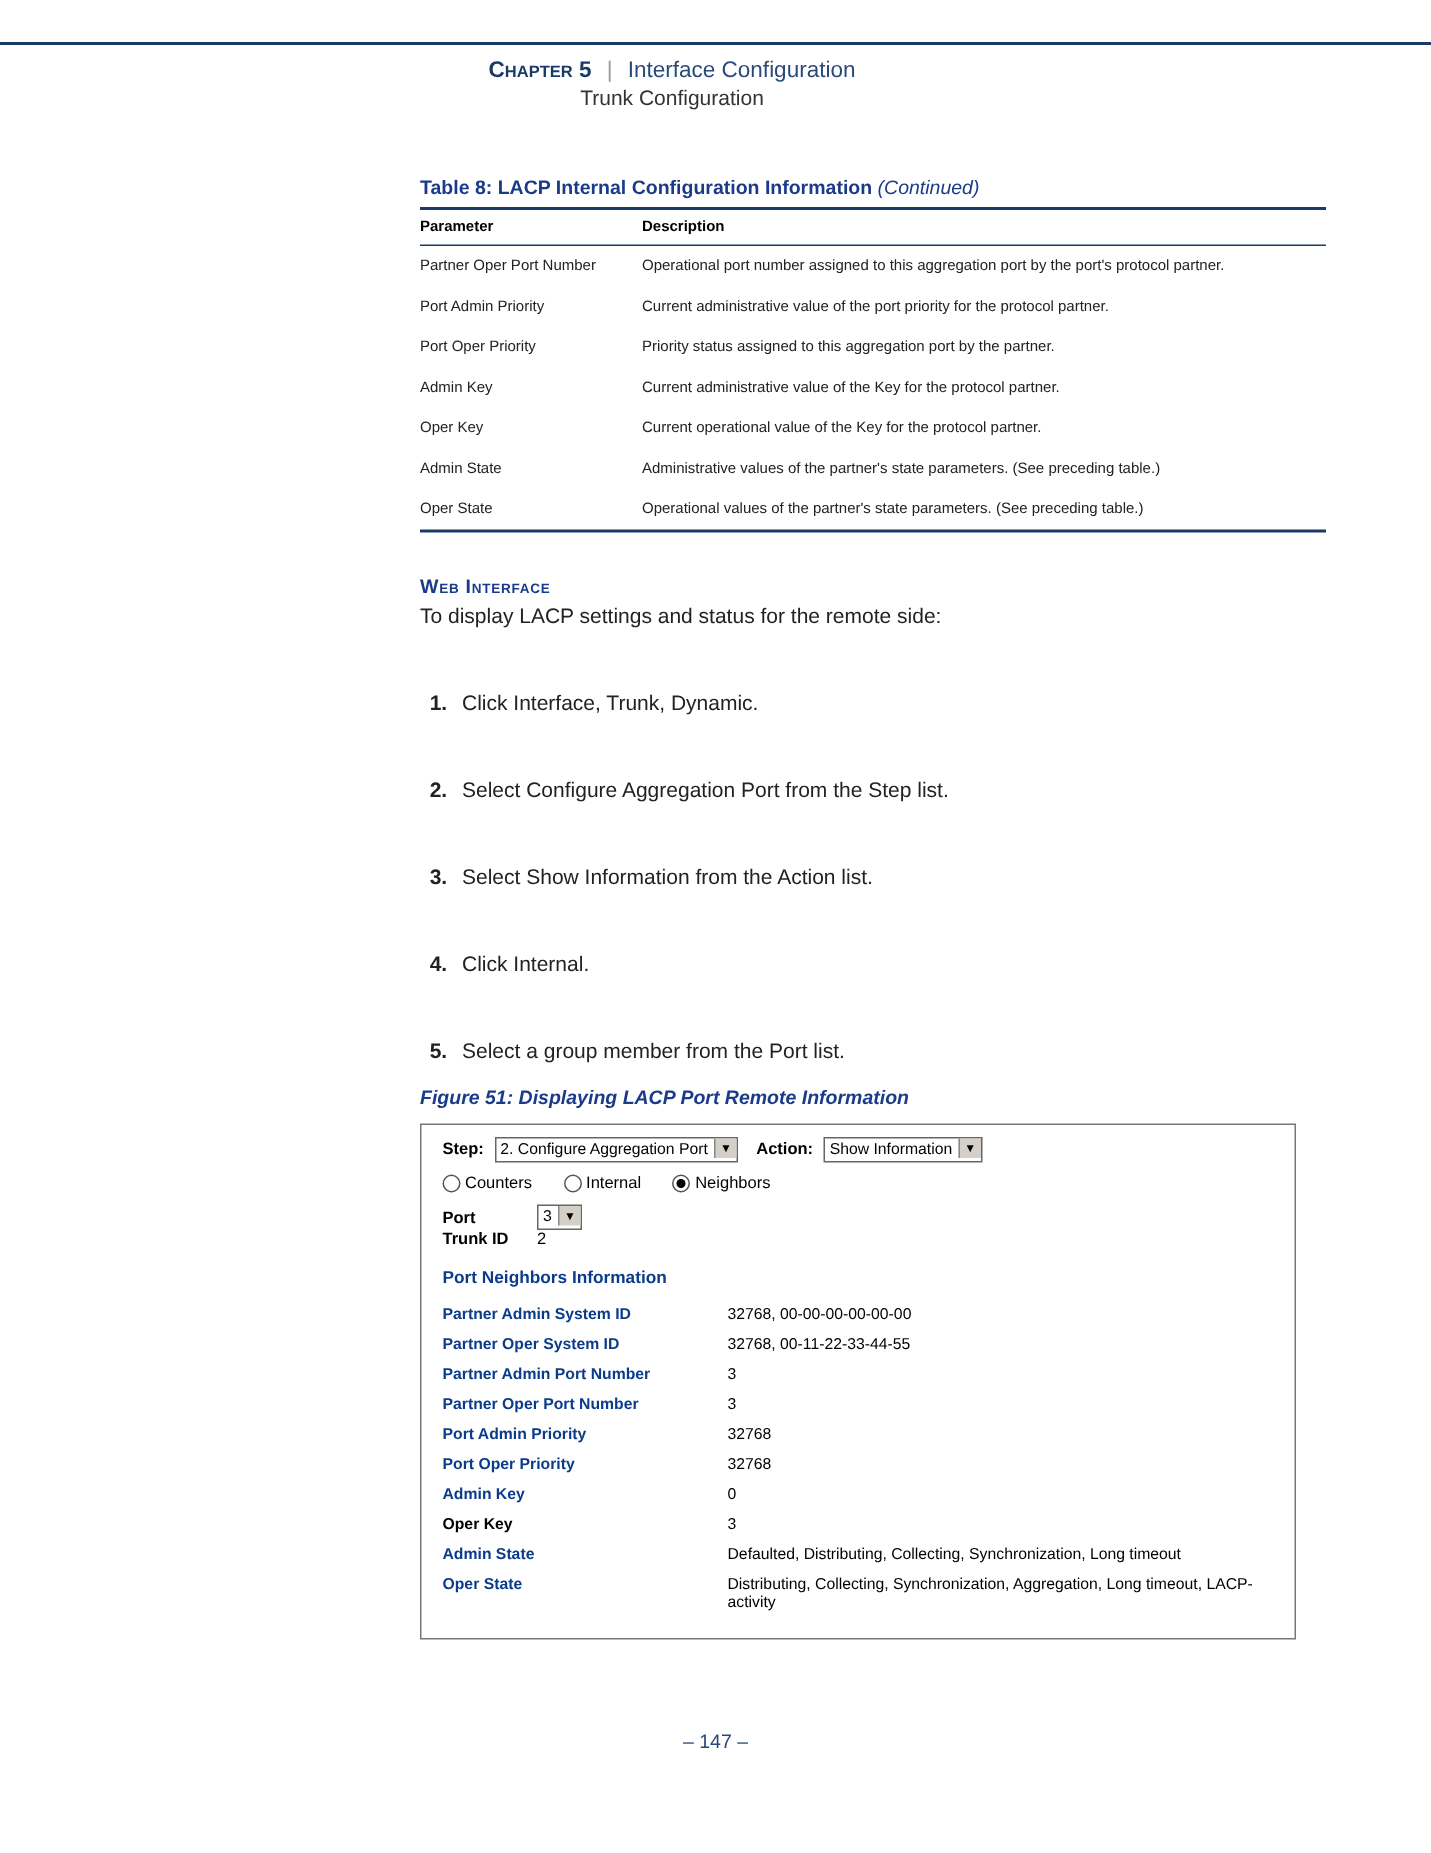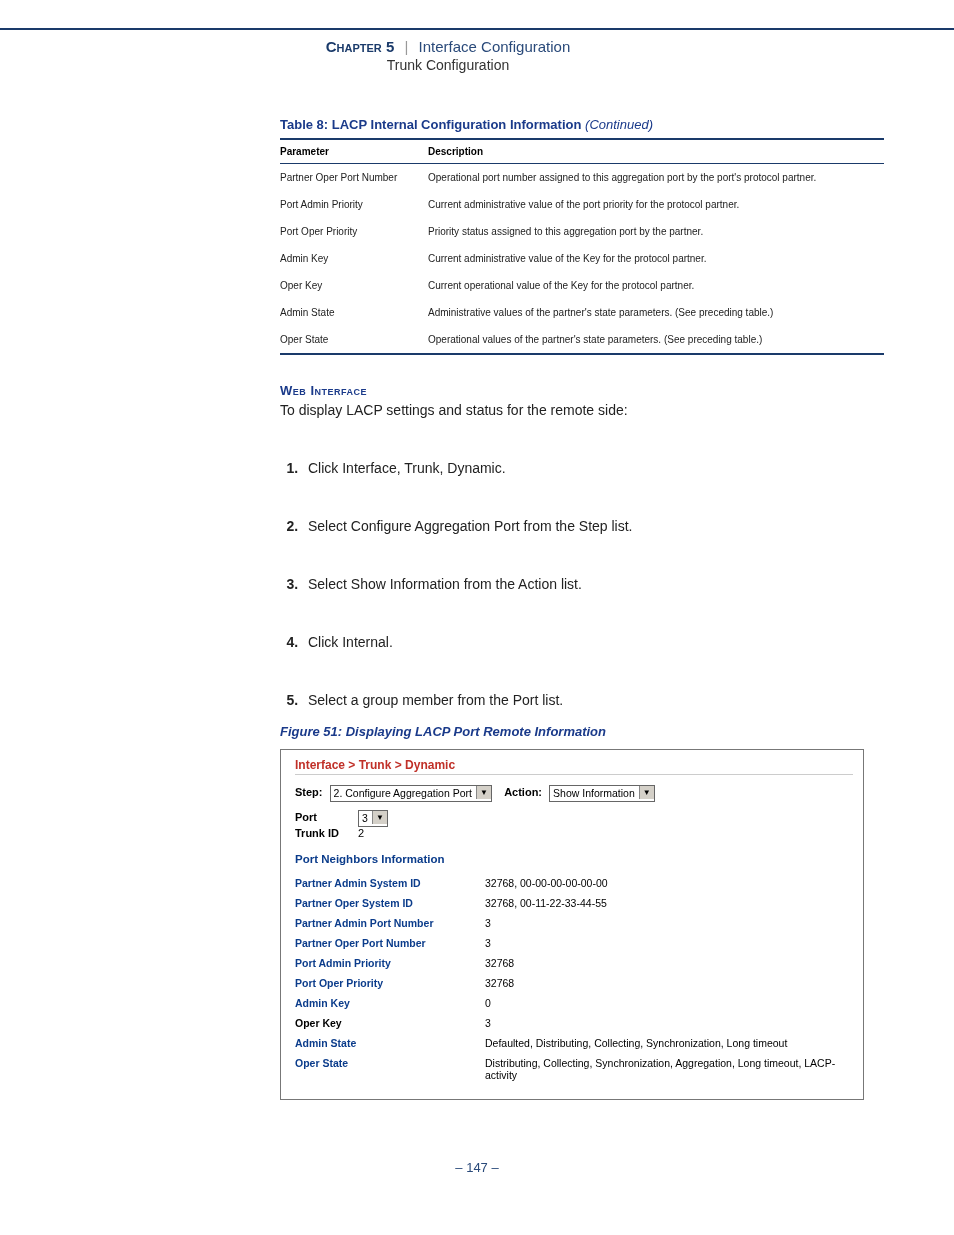--- a/index.html
+++ b/index.html
@@ -283,34 +283,38 @@
       <li>Select Configure Aggregation Port from the Step list.</li>
       <li>Select Show Information from the Action list.</li>
       <li>Click Internal.</li>
       <li>Select a group member from the Port list.</li>
     </ol>
 
     <div class="figure-caption">Figure 51:  Displaying LACP Port Remote Information</div>
 
     <div class="shot">
       <div class="shot-inner">
-        <div class="breadcrumb">Interface &gt; Trunk &gt; Dynamic</div>
 
         <div class="ctrl-row">
           <span class="lbl-strong">Step:</span>
           <span class="faux-select">
             <span>2. Configure Aggregation Port</span><span class="arrow">▼</span>
           </span>
           &nbsp;&nbsp;
           <span class="lbl-strong">Action:</span>
           <span class="faux-select">
             <span>Show Information</span><span class="arrow">▼</span>
           </span>
         </div>
 
+        <div class="radio-row">
+          <span class="radio"></span><span class="radio-lbl">Counters</span>
+          <span class="radio"></span><span class="radio-lbl">Internal</span>
+          <span class="radio checked"></span><span class="radio-lbl">Neighbors</span>
+        </div>
 
         <div class="kv">
           <span class="k">Port</span>
           <span class="faux-select">
             <span>3</span><span class="arrow">▼</span>
           </span>
         </div>
         <div class="kv">
           <span class="k">Trunk ID</span>
           <span>2</span>

